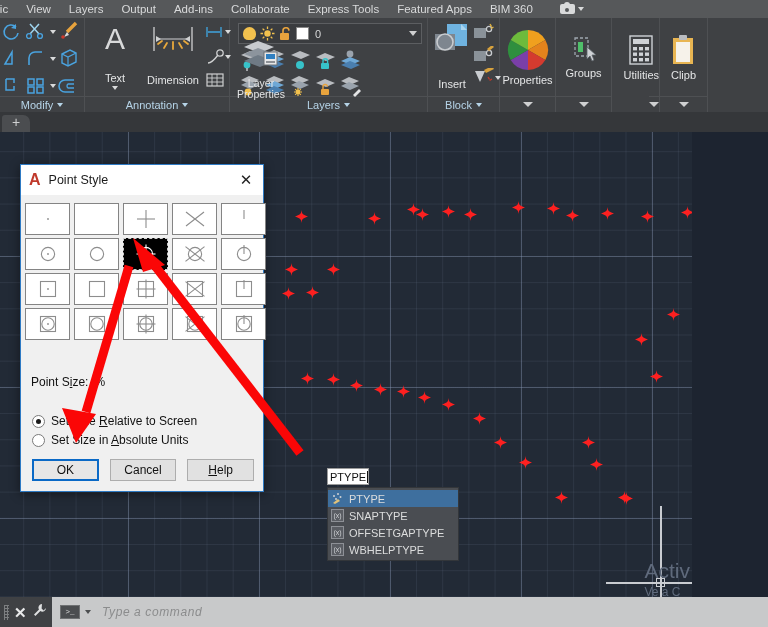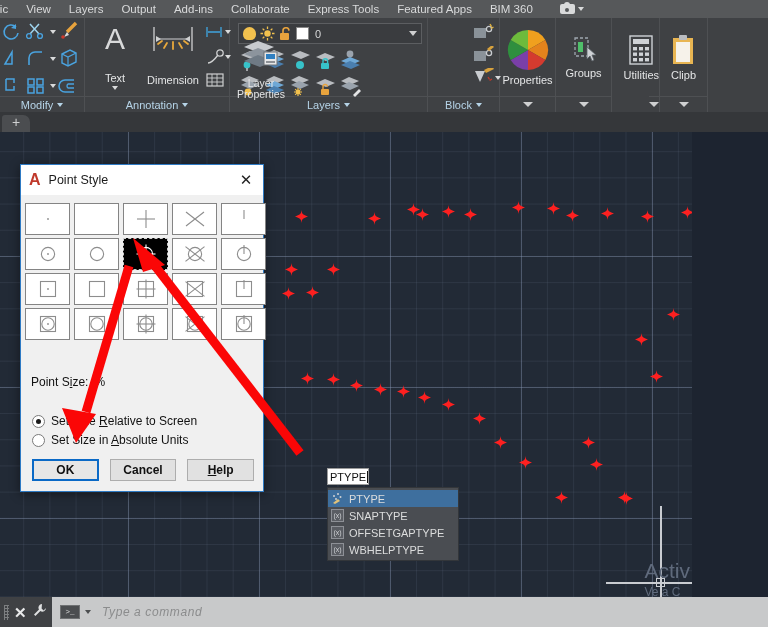--- a/index.html
+++ b/index.html
@@ -246,21 +246,20 @@
     width:5px;height:5px;border-radius:50%;background:#1a1a1a;
   }
   #btn-row {
     position:absolute; left:11px; top:294px; width:222px;
     display:flex; gap:11px;
   }
   .dbtn {
     width:68px;height:22px; background:#e1e1e1; border:1px solid #adadad;
     font-size:12px; display:flex;align-items:center;justify-content:center;
     color:#111;
-    font-weight:bold;
   }
   .dbtn.primary { border:2px solid #0a69c6; background:#e6e6e6; }
   .u { text-decoration:underline; }
 
   
   #ptype-input {
     position:absolute; left:327px; top:468px; width:42px; height:17px;
     background:#fff; border:1px solid #9a9a9a;
     font-size:11px; color:#111; display:flex; align-items:center;
     padding-left:2px; font-family:"Liberation Sans",sans-serif;
@@ -521,20 +520,29 @@
       <rect x="24" y="14" width="13" height="13" fill="#e6e7e8" stroke="#6b7076"></rect>
       <rect x="26" y="16" width="9" height="5" fill="#2f7fc1"></rect>
       <rect x="26" y="23" width="9" height="2" fill="#8d9196"></rect>
     </svg>
     <span>Layer</span>
     <span>Properties</span>
   </div>
 
   <div class="panel" id="panel-block">
     <div class="panel-body">
+      <div class="bigtool" style="left:3px;top:4px;width:42px">
+        <svg width="38" height="38" viewBox="0 0 38 38">
+          <rect x="14" y="2" width="20" height="22" fill="#6fb3e0"></rect>
+          <path d="M28 2 L34 8 L28 8 Z" fill="#a9d5ef"></path>
+          <rect x="2" y="12" width="20" height="16" fill="#7e868f"></rect>
+          <circle cx="12" cy="20" r="8" fill="none" stroke="#c9ccd0" stroke-width="1.6"></circle>
+        </svg>
+        <span class="lbl">Insert</span>
+      </div>
       <svg class="ic" style="left:45px;top:5px" width="22" height="19" viewBox="0 0 22 19">
         <rect x="1" y="5" width="12" height="10" fill="#8a9299"></rect>
         <circle cx="16" cy="6" r="2.6" fill="none" stroke="#c9ccd0" stroke-width="1.3"></circle>
         <path d="M17 1 l1.5 2.6 M20.5 4 l-2.6 1.5" stroke="#e2b23c" stroke-width="1.4"></path>
       </svg>
       <svg class="ic" style="left:45px;top:28px" width="22" height="19" viewBox="0 0 22 19">
         <rect x="1" y="5" width="12" height="10" fill="#8a9299"></rect>
         <circle cx="16" cy="7" r="2.6" fill="none" stroke="#c9ccd0" stroke-width="1.3"></circle>
         <path d="M14 3 L19 -1 L21 1 L16 5 Z" fill="#d8a23d"></path>
       </svg>

